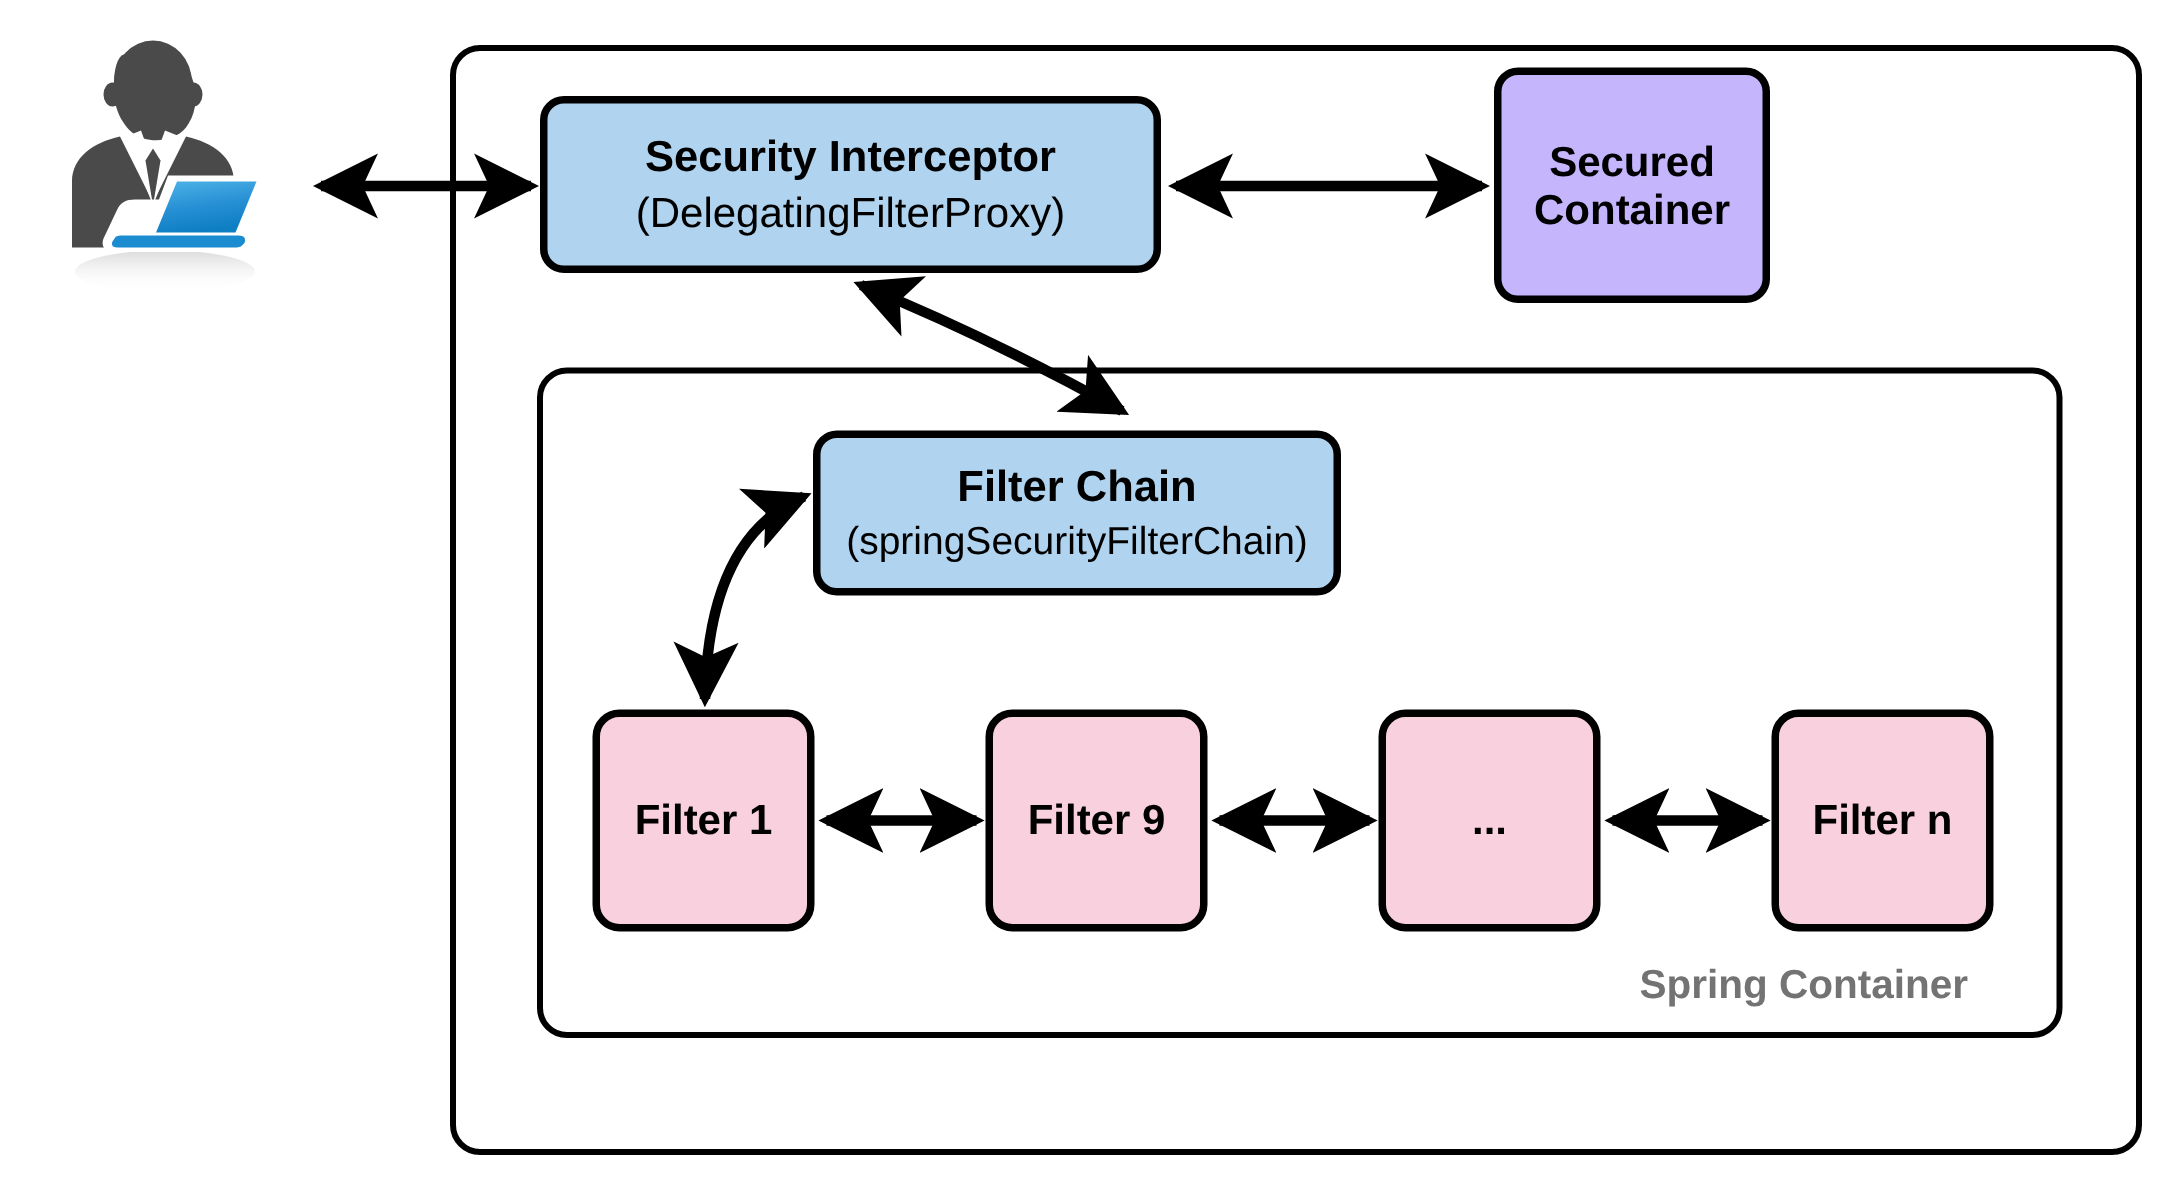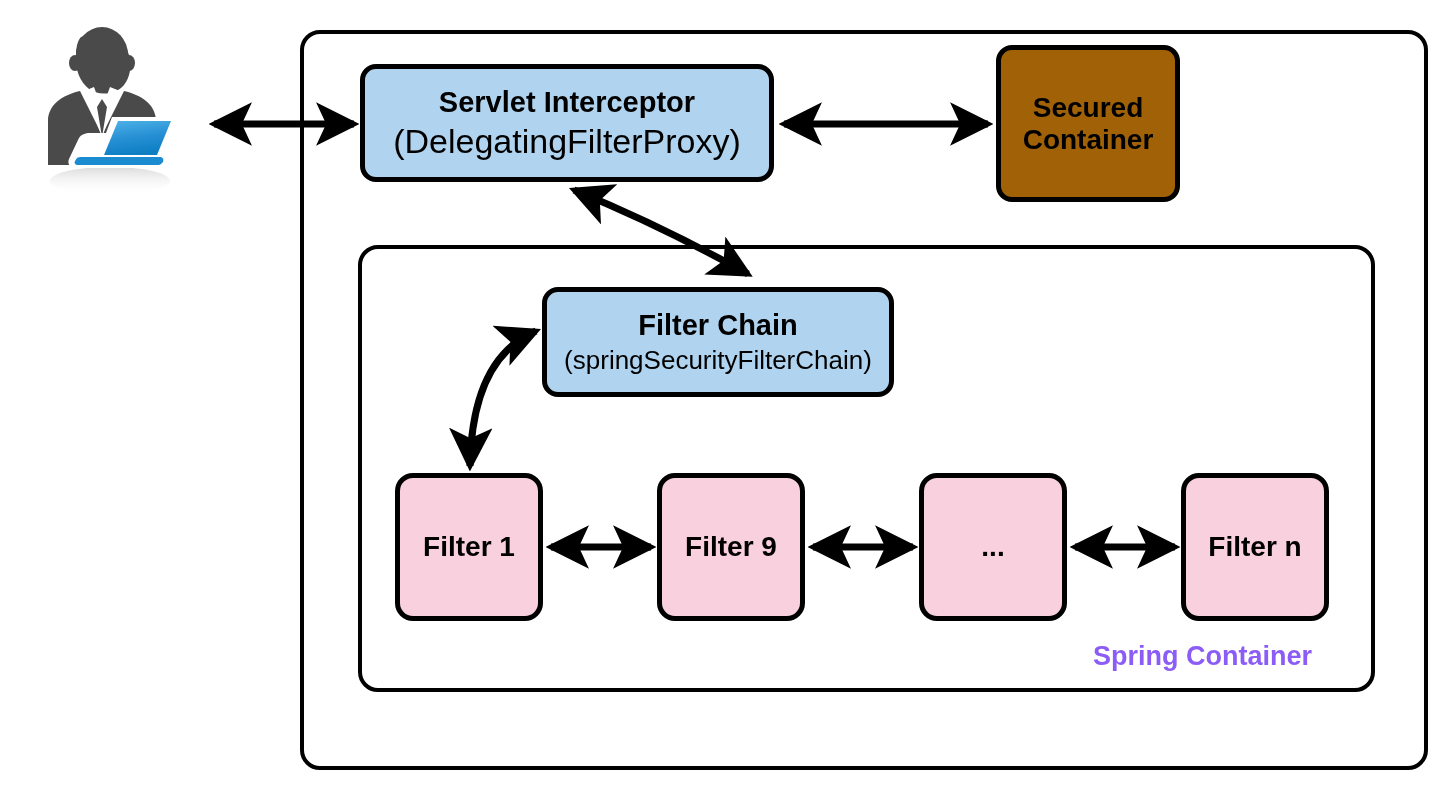--- a/index.html
+++ b/index.html
@@ -41,29 +41,29 @@
     line-height: 1.12;
     white-space: nowrap;
   }
   .node .sub {
     font-weight: normal;
     color: #000000;
     line-height: 1.12;
     white-space: nowrap;
   }
   .blue   { background: #b0d4ef; }
-  .green  { background: #a16207; }
+  .green  { background: #c4b5fd; }
   .pink   { background: #f9d0de; }
 
   #security-interceptor {
     left: 360px; top: 64px; width: 414px; height: 118px;
     border-radius: 16px;
   }
   #security-interceptor .title { font-size: 29px; }
-  #security-interceptor .sub   { font-size: 34px; margin-top: 4px; }
+  #security-interceptor .sub   { font-size: 28px; margin-top: 4px; }
 
   #secured-resource {
     left: 996px; top: 45px; width: 184px; height: 157px;
     border-radius: 16px;
   }
   #secured-resource .title { font-size: 28px; }
 
   #filter-chain {
     left: 542px; top: 287px; width: 352px; height: 110px;
     border-radius: 16px;
@@ -92,21 +92,21 @@
   #servlet-container {
     left: 300px; top: 30px; width: 1128px; height: 740px;
   }
   #spring-container {
     left: 358px; top: 245px; width: 1017px; height: 447px;
   }
   .container-label {
     position: absolute;
     font-weight: bold;
     font-size: 27px;
-    color: #8b5cf6;
+    color: #737373;
     white-space: nowrap;
     z-index: 4;
   }
   #servlet-container-label { left: 312px; top: 717px; }
   #spring-container-label  { left: 1093px; top: 641px; }
 
   #user-icon {
     position: absolute;
     left: 18px; top: 25px; width: 180px; height: 180px;
     z-index: 3;
@@ -194,21 +194,21 @@
     <g>
       <line x1="813" y1="547" x2="913" y2="547" stroke="#000000" stroke-width="7" marker-start="url(#arrStart)" marker-end="url(#arrEnd)"></line>
     </g>
 
     <g>
       <line x1="1075" y1="547" x2="1175" y2="547" stroke="#000000" stroke-width="7" marker-start="url(#arrStart)" marker-end="url(#arrEnd)"></line>
     </g>
   </svg>
 
   <div class="node blue" id="security-interceptor">
-    <div class="title">Servlet Interceptor</div>
+    <div class="title">Security Interceptor</div>
     <div class="sub">(DelegatingFilterProxy)</div>
   </div>
 
   <div class="node green" id="secured-resource">
     <div class="title">Secured</div>
     <div class="title">Container</div>
   </div>
 
   <div class="node blue" id="filter-chain">
     <div class="title">Filter Chain</div>

